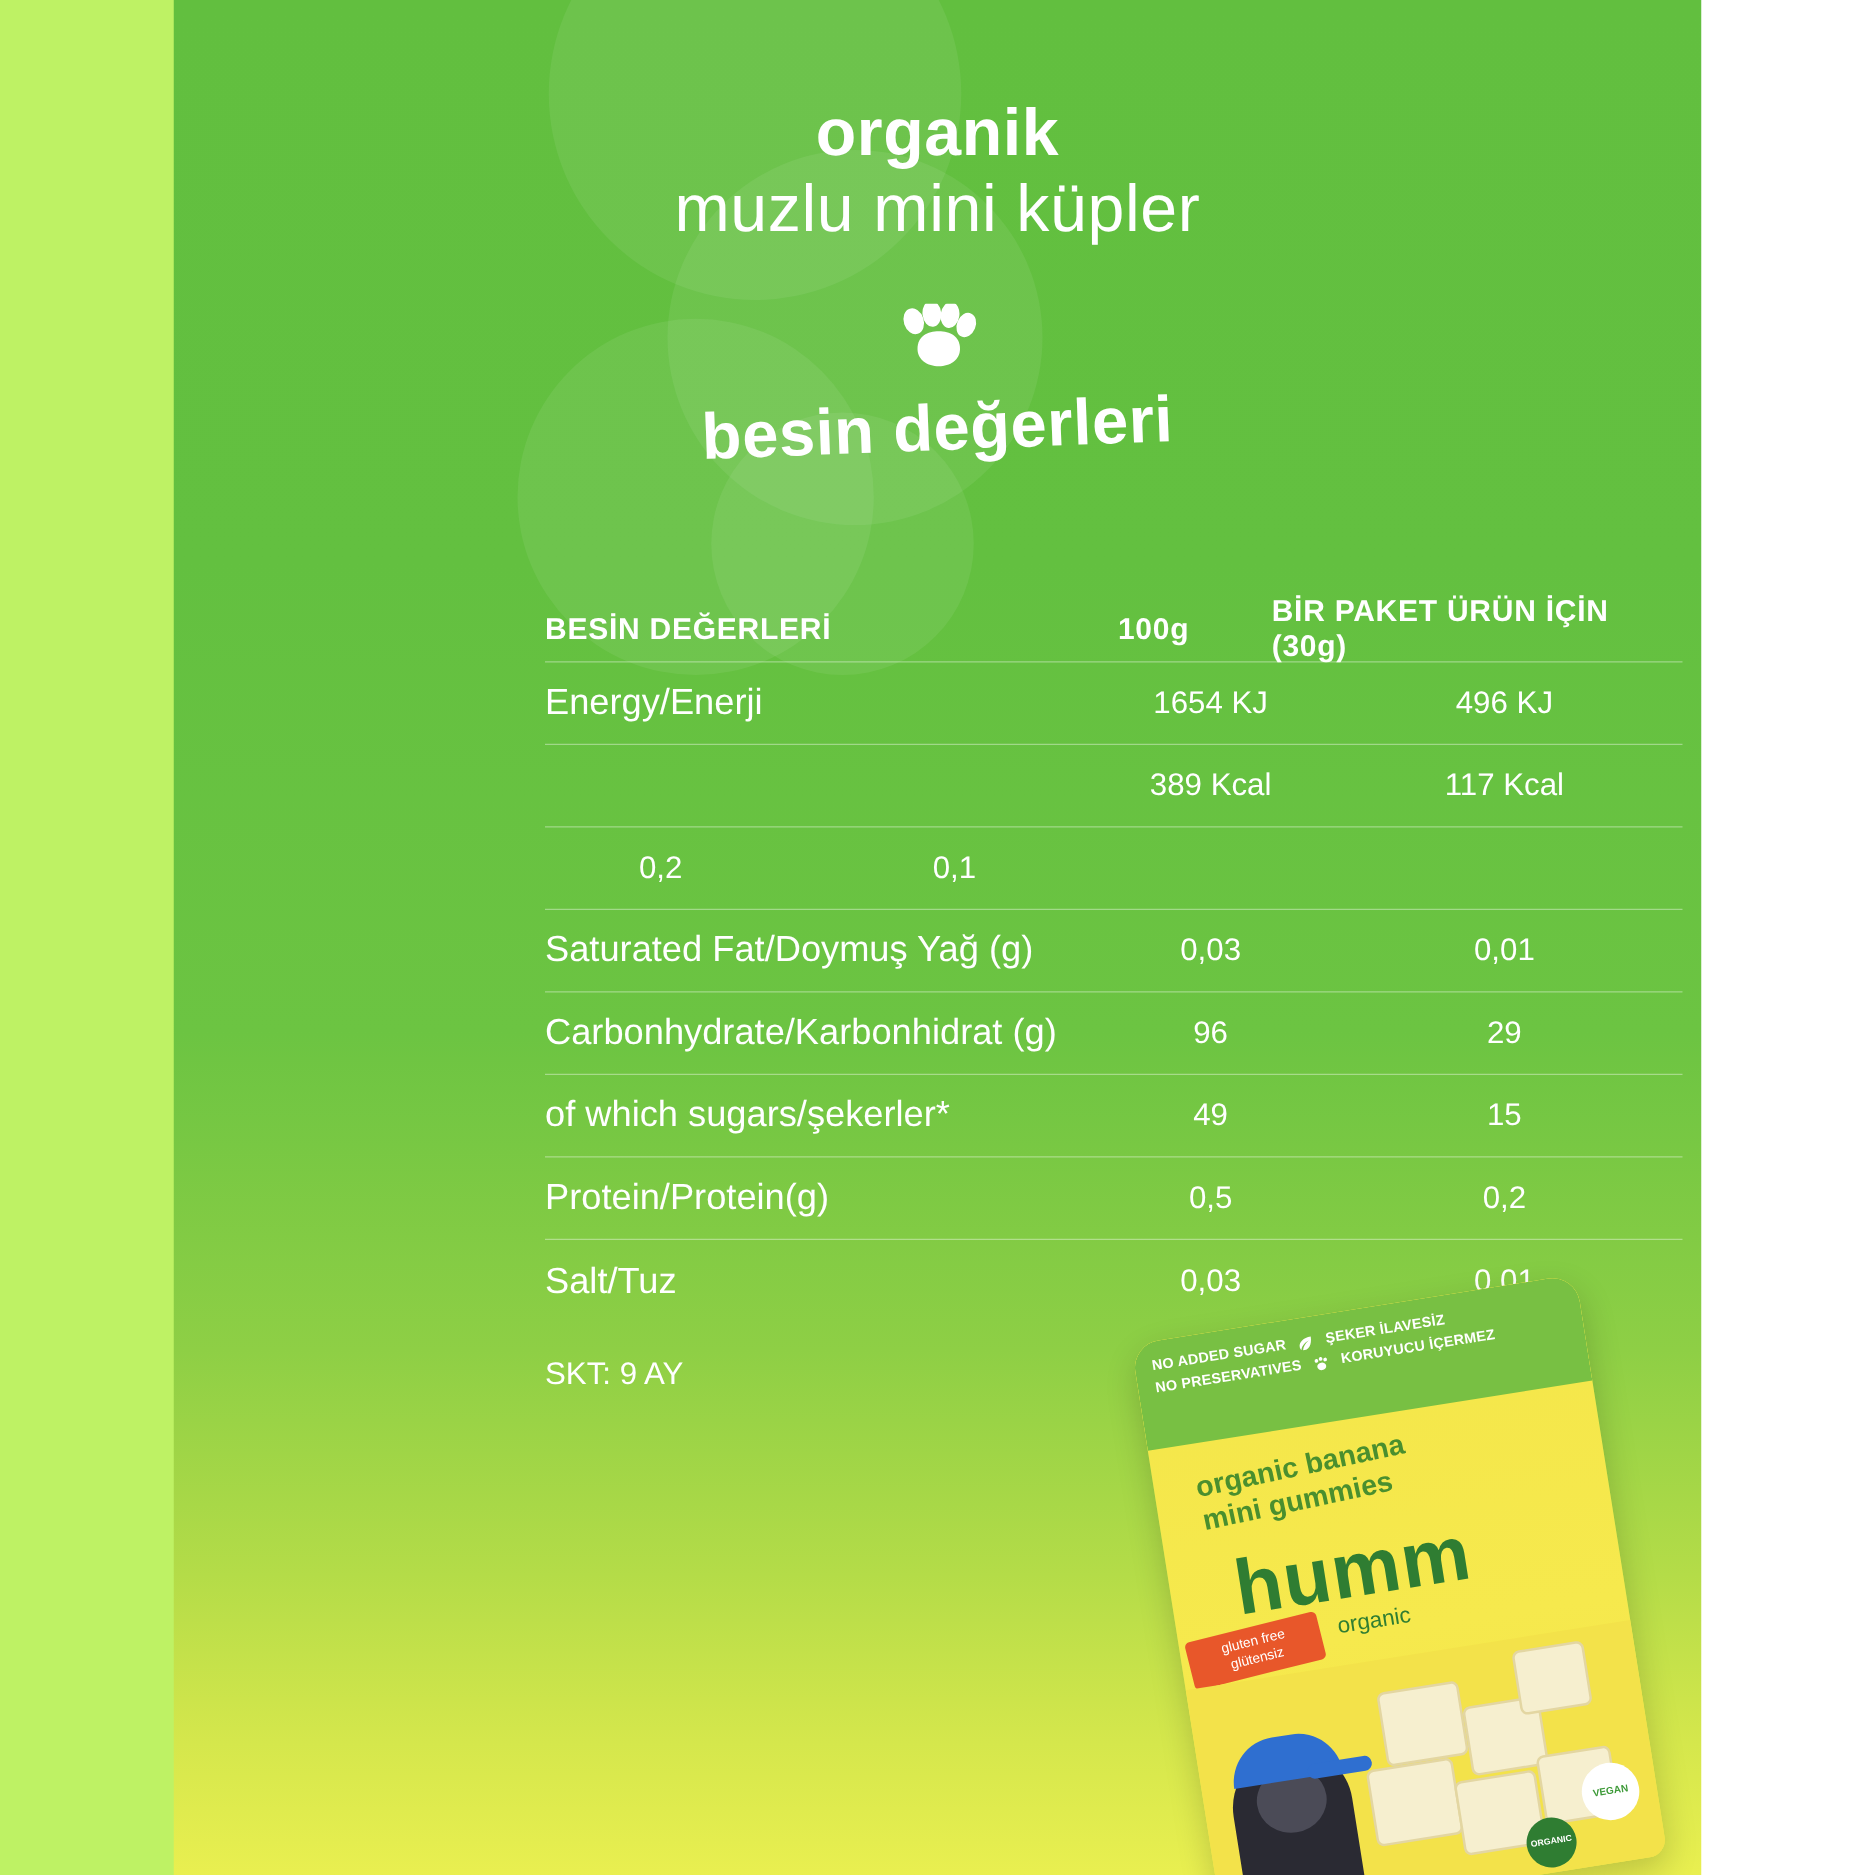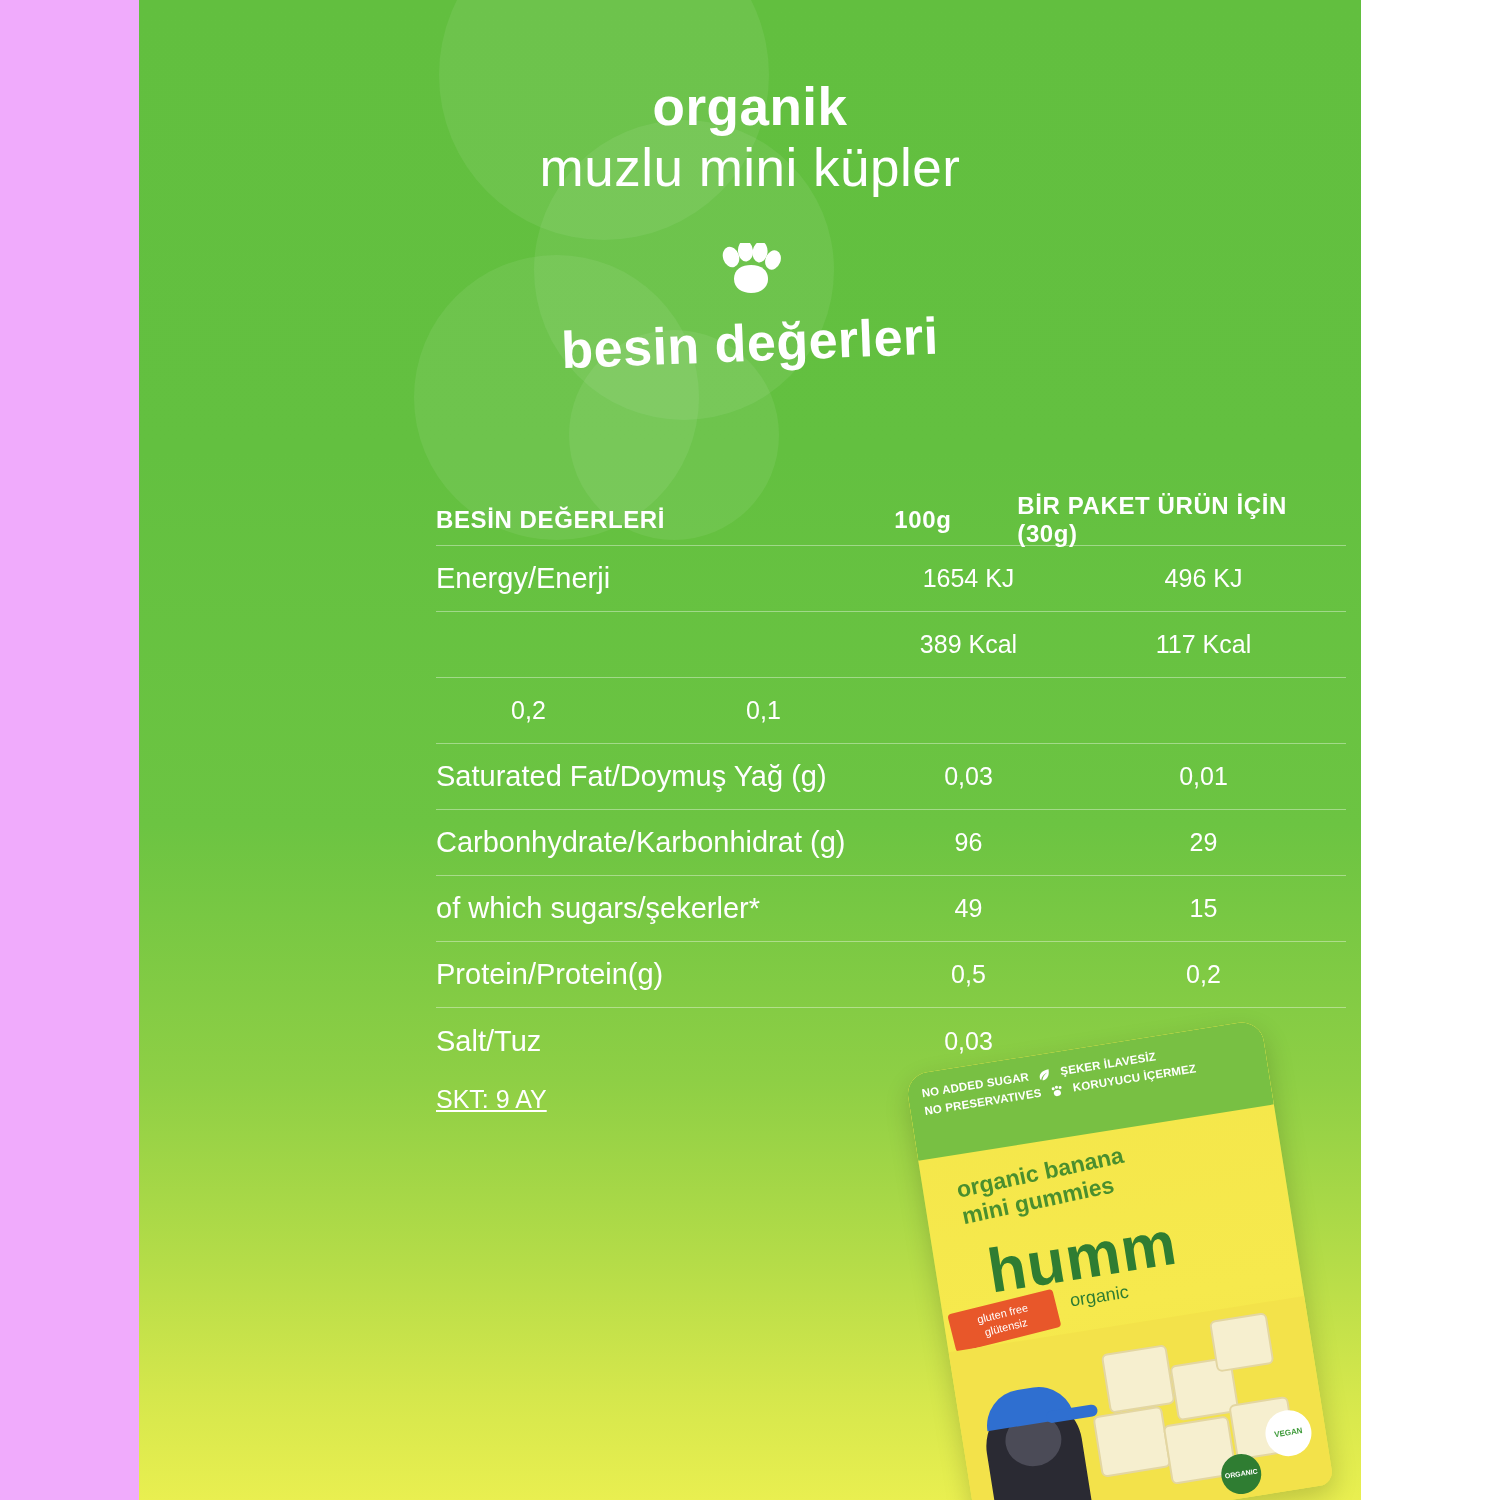--- a/index.html
+++ b/index.html
@@ -11,21 +11,21 @@
     width: 1500px;
     height: 1500px;
     font-family: "Liberation Sans", sans-serif;
     overflow: hidden;
   }
 
   .page {
     position: relative;
     width: 1192px;
     height: 1500px;
-    background: #f0abfc;
+    background: #bef264;
   }
 
   
   .panel {
     position: absolute;
     left: 139px;
     top: 0px;
     width: 1222px;
     height: 1500px;
     background: linear-gradient(180deg,
@@ -111,21 +111,20 @@
   .table .row {
     display: flex;
     align-items: center;
     border-bottom: 1.5px solid rgba(255,255,255,0.38);
     height: 66px;
     box-sizing: border-box;
   }
   .table .row.head {
     height: 52px;
     border-bottom: 1.5px solid rgba(255,255,255,0.38);
-    margin-top: 16px;
   }
   .table .row.last {
     border-bottom: none;
   }
   .c-label {
     width: 440px;
     font-size: 29px;
     color: #ffffff;
     padding-right: 8px;
     box-sizing: border-box;
@@ -153,21 +152,20 @@
     padding-left: 10px;
   }
 
   .skt {
     position: absolute;
     left: 297px;
     top: 1085px;
     font-size: 25px;
     color: #ffffff;
     z-index: 4;
-    text-decoration: underline;
   }
 
   
   .pouch-wrap {
     position: absolute;
     left: 800px;
     top: 1040px;
     width: 420px;
     height: 470px;
     z-index: 5;

